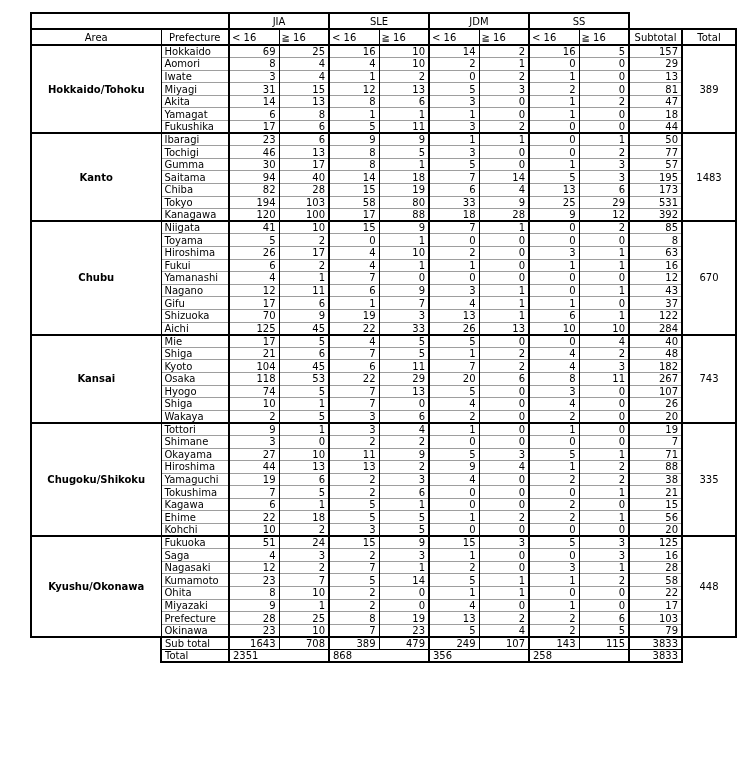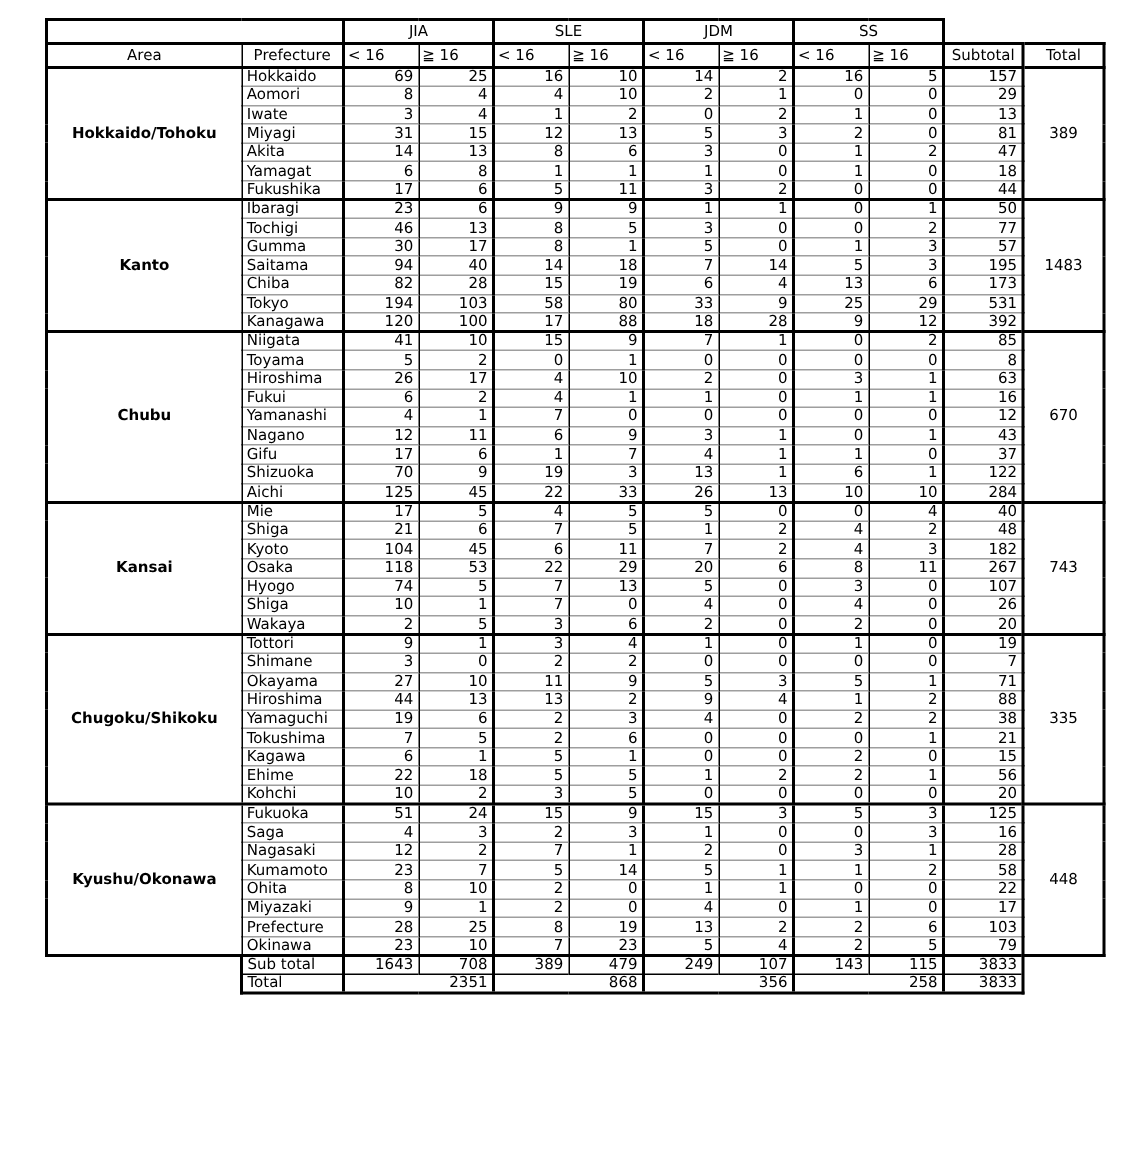--- a/index.html
+++ b/index.html
@@ -47,21 +47,21 @@
     border-top:2px solid #000; border-bottom:2px solid #000;
     border-left:2px solid #000; border-right:1px solid #000;
     font-weight:bold; text-align:center; vertical-align:middle;
   }
   td.tot {
     border:2px solid #000;
     text-align:center; vertical-align:middle;
   }
   tr.subtotal-row td { border-top:2px solid #000; }
   tr.total-row td { border-top:1px solid #000; border-bottom:2px solid #000; }
-  td.merged { text-align:right;margin-left:20px; }
+  td.merged { text-align:left;margin-left:20px; }
   td.ghost { border:none !important; }
 </style>
 </head>
 <body>
 
 <div class="page">
 
   <table>
     <colgroup>
       <col class="c-area">

